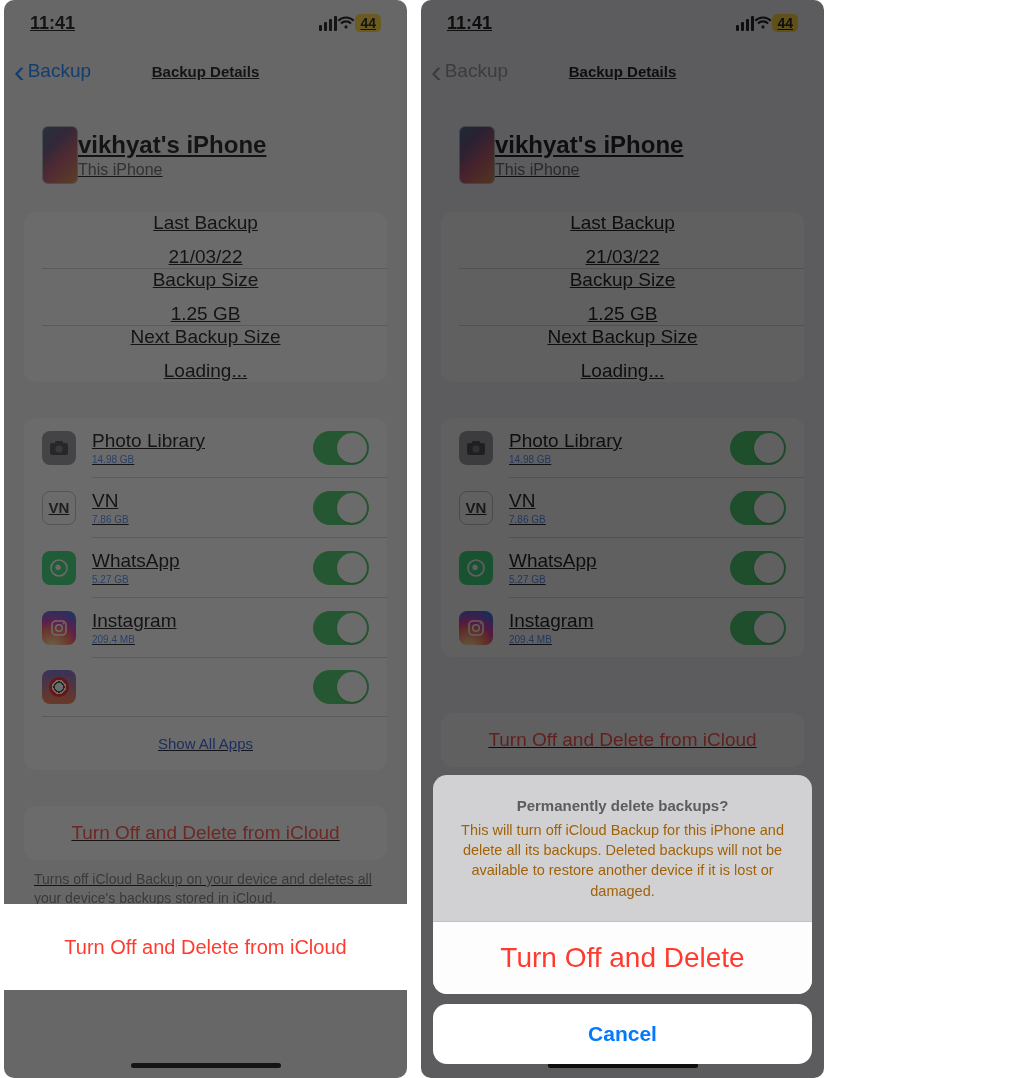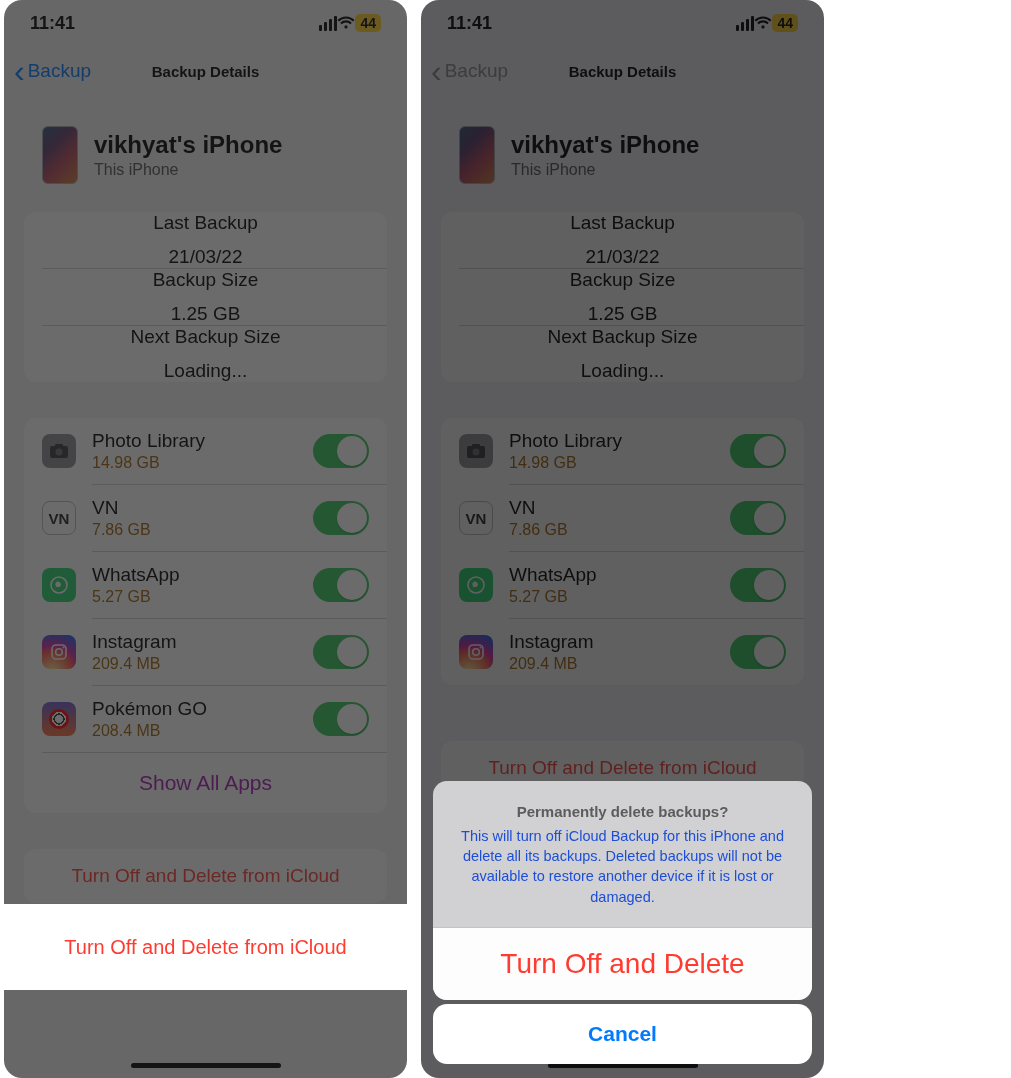--- a/index.html
+++ b/index.html
@@ -1,38 +1,38 @@
 <!DOCTYPE html>
 <html><head>
 <meta charset="utf-8">
 <style>
   * { box-sizing: border-box; margin: 0; padding: 0; font-family: -apple-system, "SF Pro Text", "Helvetica Neue", Helvetica, Arial, sans-serif; }
   body { background: #fff; width: 1011px; height: 1078px; display: flex; gap: 14px; padding-left: 4px; }
-  .phone { position: relative; width: 403px; height: 1078px; background: #f2f2f6; border-radius: 18px; overflow: hidden; }
+  .phone { position: relative; width: 403px; height: 1078px; background: #f2f2f6; border-radius: 10px; overflow: hidden; text-decoration: underline; }
   
   .dim::after { content:""; position:absolute; inset:0; background: rgba(30,30,30,0.66); pointer-events:none; }
 
   
   .status { height: 46px; display:flex; align-items:center; justify-content:space-between; padding: 0 26px; font-size: 18px; font-weight: 600; }
   .status .right { display:flex; align-items:center; }
   .batt { background:#ffcf24; color:#000; font-size:14px; font-weight:700; padding:1px 5px; border-radius:5px; }
   .bars { display:inline-flex; align-items:flex-end; gap:2px; }
   .bars span { width:3px; background:#000; border-radius:1px; }
   .bars span:nth-child(1){height:6px} .bars span:nth-child(2){height:9px} .bars span:nth-child(3){height:12px} .bars span:nth-child(4){height:15px}
   .wifi-icon svg { display:block; }
 
   
   .nav { position:relative; height: 50px; display:flex; align-items:center; justify-content:center; }
   .nav .back { position:absolute; left:10px; display:flex; align-items:center; gap:3px; color:#007aff; font-size:19px; }
   .nav .back.disabled { color:#8e8e93; }
   .nav .chev { font-size: 32px; font-weight:300; line-height: 0.5; }
   .nav-title { font-size: 15px; font-weight:600; }
 
   
-  .device { display:flex; align-items:center; gap:16px; padding: 30px 24px 28px 38px; }
+  .device { display:flex; align-items:center; padding: 30px 24px 28px 38px; }
   .thumb { width:36px; height:58px; border-radius:6px; background: linear-gradient(135deg,#35577a 0%,#5a3b6d 30%,#b3435a 60%,#d17d3a 100%); border:1px solid #aaa; }
   .device .name { font-size:24px; font-weight:700; }
   .device .sub { font-size:16px; color:#555; margin-top:2px; }
 
   
   .group { margin: 0 20px; background:#fff; border-radius:12px; }
   .row { display:flex; justify-content:space-between; align-items:center; height:56px; padding: 0 18px; font-size:19px;flex-direction:column; }
   .row .val { color:#000000; }
   .sep { height:1px; background:#d0d0d4; margin-left:18px; }
 
@@ -40,46 +40,46 @@
   .apps { margin-top:36px; }
   .app-row { display:flex; align-items:center; padding: 12px 18px; gap:16px; }
   .app-ico { width:34px; height:34px; border-radius:8px; flex:none; display:flex; align-items:center; justify-content:center; font-size:16px; font-weight:800; color:#fff; }
   .ico-photo { background:#8e8e93; }
   .ico-vn { background:#fff; color:#222; border:1px solid #bbb; font-weight:800; font-size:15px; }
   .ico-wa { background:#25d366; }
   .ico-ig { background: radial-gradient(circle at 30% 110%,#fdf497 0%,#fd5949 45%,#d6249f 60%,#285AEB 90%); }
   .ico-pgo { background: linear-gradient(#6a5acd,#ff6b35); }
   .ico-pgo::after{content:"";width:20px;height:20px;border-radius:50%;background:radial-gradient(circle at 50% 50%,#fff 0 30%,#333 30% 40%,#fff 40% 50%,red 50% 100%);}
   .app-text .n { font-size:19px; }
-  .app-text .s { font-size:16px; color:#a16207; margin-top:2px; }
+  .app-text .s { font-size:10px; color:#3b82f6; margin-top:2px; }
   .spacer { flex:1; }
   .tog { width:56px; height:34px; background:#34c759; border-radius:17px; position:relative; }
   .tog::after { content:""; position:absolute; right:2px; top:2px; width:30px; height:30px; border-radius:50%; background:#fff; box-shadow: 0 1px 2px rgba(0,0,0,.25); }
   .sep2 { height:1px; background:#d0d0d4; margin-left:68px; }
-  .showall { text-align:center; padding:18px 0; color:#a21caf; font-size:21px; }
+  .showall { text-align:center; padding:18px 0; color:#1d4ed8; font-size:15px; }
 
   
   .danger-group { margin:36px 20px 0 20px; background:#fff; border-radius:12px; }
   .danger-btn { text-align:center; padding:16px 0; color:#ff3b30; font-size:19px; }
   .foot { margin:10px 30px 0; font-size:14px; color:#6e6e72; line-height:1.35; }
 
   .homebar { position:absolute; bottom:10px; left:50%; transform:translateX(-50%); width:150px; height:5px; background:#000; border-radius:3px; }
 
   
   .hl { position:absolute; left:0; right:0; background:#fff; z-index:10; display:flex; align-items:center; justify-content:center; color:#ff3b30; font-size:20px; }
 
   
   .sheet { position:absolute; left:12px; right:12px; bottom:14px; z-index:12; }
   .sheet-top { background:rgba(228,228,230,0.86); backdrop-filter: blur(6px); border-radius:14px; overflow:hidden; }
   .sheet-msg { padding:22px 22px 20px; text-align:center; }
   .sheet-msg .t { font-size:15px; font-weight:600; color:#5c5c5f; margin-bottom:6px; }
-  .sheet-msg .b { font-size:14.5px; color:#1d4ed8; line-height:1.4; }
+  .sheet-msg .b { font-size:14.5px; color:#a16207; line-height:1.4; }
   .sheet-sep { height:1px; background:#c3c3c7; }
   .sheet-action { background:#fdfdfe; text-align:center; padding:20px 0; color:#ff3b30; font-size:28px; }
-  .sheet-cancel { margin-top:4px; background:#fff; border-radius:14px; text-align:center; padding:18px 0; color:#007aff; font-size:21px; font-weight:600; }
+  .sheet-cancel { margin-top:10px; background:#fff; border-radius:14px; text-align:center; padding:18px 0; color:#007aff; font-size:21px; font-weight:600; }
 
   .dim-heavy::after { content:""; position:absolute; inset:0; background: rgba(20,20,22,0.68); pointer-events:none; }
 </style>
 </head>
 <body>
 
 <div class="phone dim">
   <div class="status">
     <span>11:41</span>
     <span class="right">
@@ -184,24 +184,20 @@
       <div class="app-text">
           <div class="n">Instagram</div>
           <div class="s">209.4 MB</div>
         </div>
       <div class="spacer"></div>
       <div class="tog"></div>
     </div>
     <div class="sep2"></div>
     <div class="app-row">
       <div class="app-ico ico-pgo"></div>
-      <div class="app-text">
-          <div class="n">Pokémon GO</div>
-          <div class="s">208.4 MB</div>
-        </div>
       <div class="spacer"></div>
       <div class="tog"></div>
     </div>
     <div class="sep2" style="margin-left:18px"></div>
     <div class="showall">Show All Apps</div>
   </div>
 
   <div class="danger-group">
     <div class="danger-btn">Turn Off and Delete from iCloud</div>
   </div>

